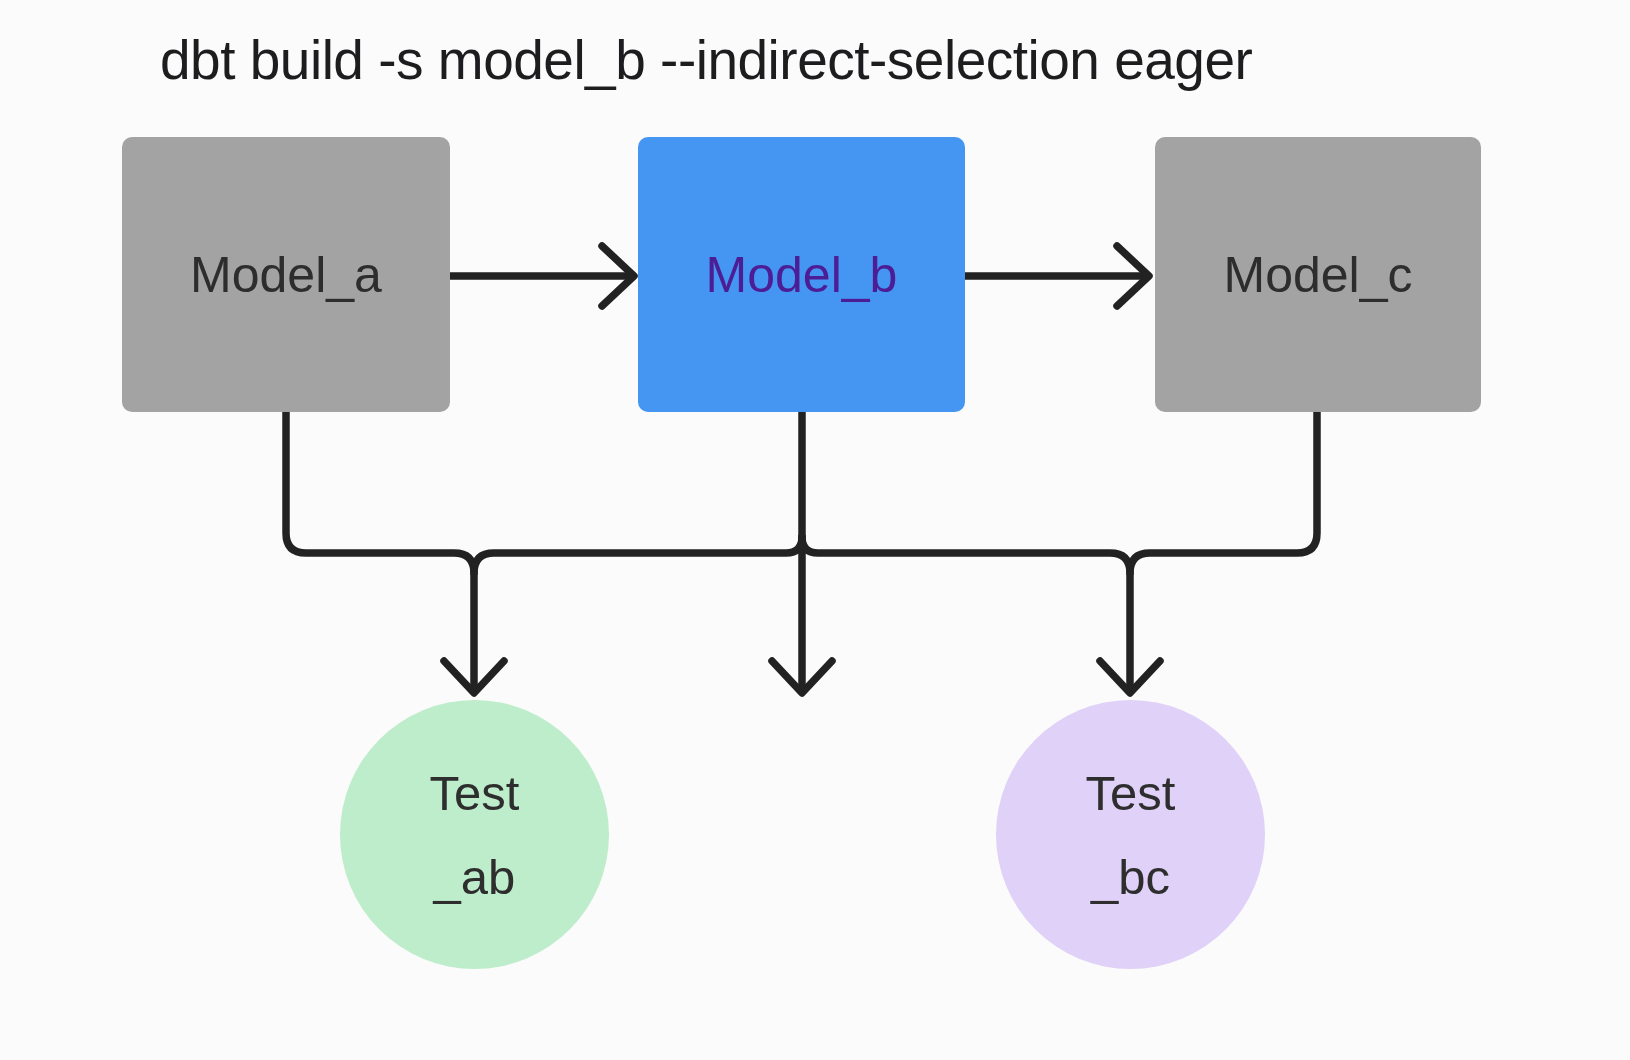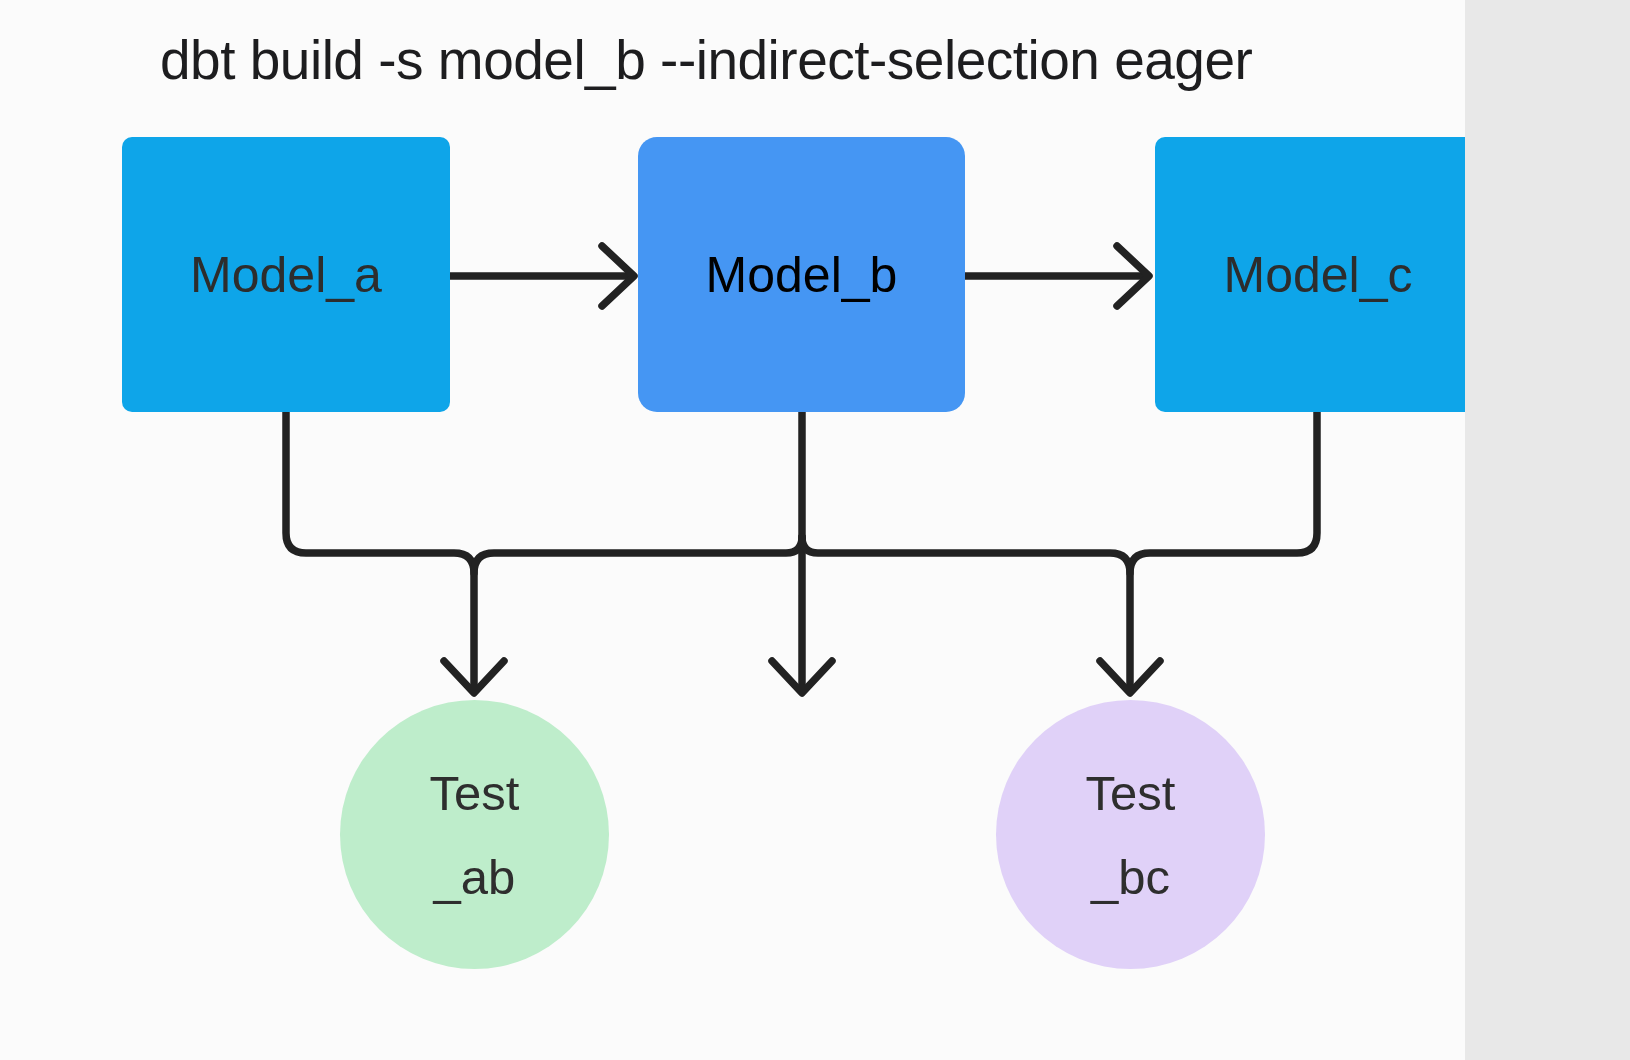--- a/index.html
+++ b/index.html
@@ -2,21 +2,21 @@
 <html><head>
 <meta charset="utf-8">
 <style>
   html, body {
     margin: 0;
     padding: 0;
     background: #e8e8e8;
   }
   .canvas {
     position: relative;
-    width: 1465px;
+    width: 1630px;
     height: 1060px;
     background: #fbfbfb;
     overflow: hidden;
     font-family: "Liberation Sans", sans-serif;
     text-decoration: underline;
   }
   .diagram-title {
     position: absolute;
     left: 160px;
     top: 28px;
@@ -38,22 +38,22 @@
     top: 137px;
     height: 275px;
     border-radius: 10px;
     display: flex;
     align-items: center;
     justify-content: center;
     font-size: 50px;
     font-weight: 400;
     color: #2d2d2d;
   }
-  .model-box.gray { background: #0ea5e9; }
-  .model-box.blue { background: #4596f3; color: #000000; border-radius: 19px; }
+  .model-box.gray { background: #a3a3a3; }
+  .model-box.blue { background: #4596f3; color: #4c1d95; }
   #model-a { left: 122px; width: 328px; }
   #model-b { left: 638px; width: 327px; }
   #model-c { left: 1155px; width: 326px; }
 
   .test-circle {
     position: absolute;
     top: 700px;
     width: 269px;
     height: 269px;
     border-radius: 50%;

